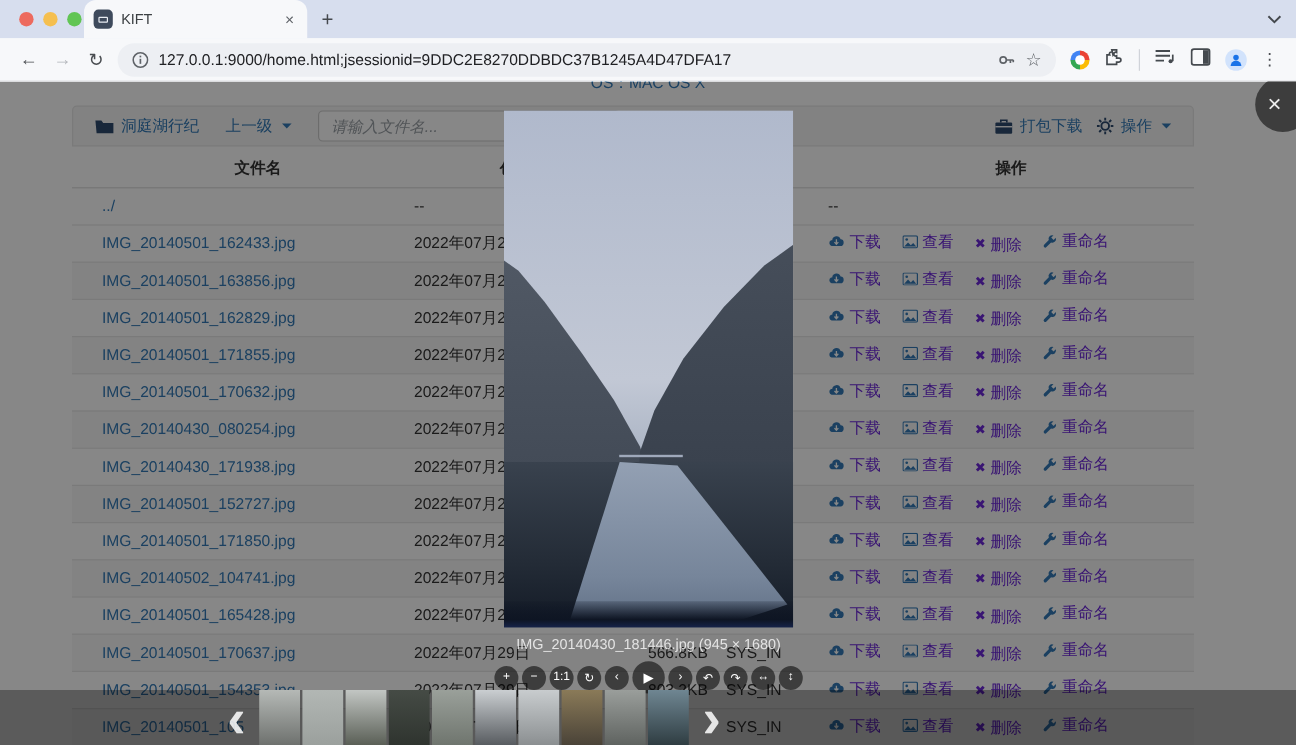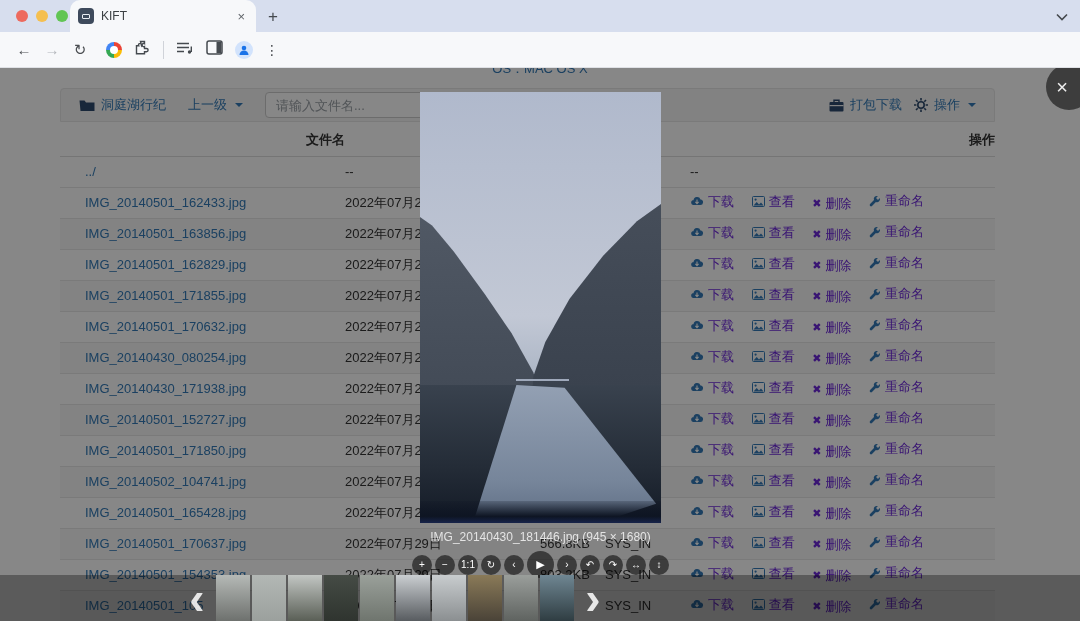--- a/index.html
+++ b/index.html
@@ -34,26 +34,26 @@
   .avatar { width:18px; height:18px; border-radius:50%; background:#d2e3fc; display:flex; align-items:center; justify-content:center; }
   .dots { font-size:14px; color:#4a4d51; letter-spacing:0; }
 
   
   .viewport { position:relative; width:1080px; height:553px; overflow:hidden; background:#fff; }
   .partial-top { position:absolute; top:-8px; left:50%; transform:translateX(-50%); font-size:13px; color:#337ab7; z-index:1; }
   .apptoolbar { position:absolute; top:20px; left:60px; width:935px; height:34px; background:#f5f5f5;
       border:1px solid #e6e6e6; border-radius:4px 4px 0 0; display:flex; align-items:center; padding:0 18px; gap:22px; z-index:1; font-size:13px;justify-content:center;}
   .tb-link { display:flex; align-items:center; gap:6px; color:#337ab7; text-decoration:none; white-space:nowrap; }
   .caret { display:inline-block; width:0; height:0; border-left:4px solid transparent; border-right:4px solid transparent; border-top:4px solid #337ab7; margin-left:2px;}
-  .search { width:252px; height:26px; border:1px solid #ccc; border-radius:4px; padding:0 10px; font-size:13px; color:#404040; background:#fff;}
+  .search { width:252px; height:26px; border:1px solid #ccc; border-radius:4px; padding:0 10px; font-size:13px; color:#404040; background:#fff;font-style:italic;}
   .search::placeholder { color:#9aa0a6; }
   .tb-right { margin-left:auto; display:flex; gap:12px; }
 
   table.files { position:absolute; top:57px; left:60px; width:935px; border-collapse:collapse; z-index:1; font-size:13px; color:#333; }
-  table.files th { text-align:right; font-weight:bold; height:31px; border-bottom:1px solid #ddd; }
+  table.files th { text-align:center; font-weight:bold; height:31px; border-bottom:1px solid #ddd; }
   table.files td { height:31px; border-bottom:1px solid #e7e7e7; }
   tr.striped { background:#f7f7f7; }
   .c-name { width:285px; padding-left:25px; }
   .c-date { width:195px; }
   .c-size { width:65px; }
   .c-sys  { width:80px; }
   .c-act  { width:310px; padding-left:5px; }
   td.c-name a { color:#337ab7; text-decoration:none; }
   tr.parent td.c-name a { color:#337ab7; }
   .act { color:#6d28d9; text-decoration:none; margin-right:14px; display:inline-flex; align-items:center; gap:4px; white-space:nowrap;justify-content:center; }
@@ -113,20 +113,37 @@
       <svg width="12" height="8" viewBox="0 0 12 8">
           <polyline points="1,1.5 6,6.5 11,1.5" fill="none" stroke="#45494e" stroke-width="1.6"></polyline>
         </svg>
     </span>
   </div>
 
   <div class="toolbar">
     <span class="navbtn">←</span>
     <span class="navbtn disabled">→</span>
     <span class="navbtn">↻</span>
+    <div class="omnibox">
+      <span class="omni-ic">
+        <svg width="14" height="14" viewBox="0 0 14 14">
+            <circle cx="7" cy="7" r="6" fill="none" stroke="#5f6368" stroke-width="1.3"></circle>
+            <rect x="6.3" y="6" width="1.4" height="4.2" fill="#5f6368"></rect>
+            <rect x="6.3" y="3.4" width="1.4" height="1.4" fill="#5f6368"></rect>
+          </svg>
+      </span>
+      <span class="omni-url">127.0.0.1:9000/home.html;jsessionid=9DDC2E8270DDBDC37B1245A4D47DFA17</span>
+      <span class="omni-ic">
+        <svg width="16" height="16" viewBox="0 0 16 16">
+            <circle cx="5" cy="8" r="2.6" fill="none" stroke="#5f6368" stroke-width="1.4"></circle>
+            <path d="M7.5 8h6M11 8v2.4M13.4 8v1.8" stroke="#5f6368" stroke-width="1.4" fill="none"></path>
+          </svg>
+      </span>
+      <span class="star">☆</span>
+    </div>
     <div class="chrome-right">
       <span class="ext-circle"></span>
       <span>
         <svg width="17" height="17" viewBox="0 0 17 17">
             <path d="M6.5 2.5h4v2.2a1.6 1.6 0 1 0 0 2.8v2h2a1.6 1.6 0 1 1 0 3.2h-2v2h-8v-8h2.2a1.6 1.6 0 1 1 2.8 0z" fill="none" stroke="#454a4f" stroke-width="1.4"></path>
           </svg>
       </span>
       <span class="vsep"></span>
       <span>
         <svg width="18" height="14" viewBox="0 0 18 14">

